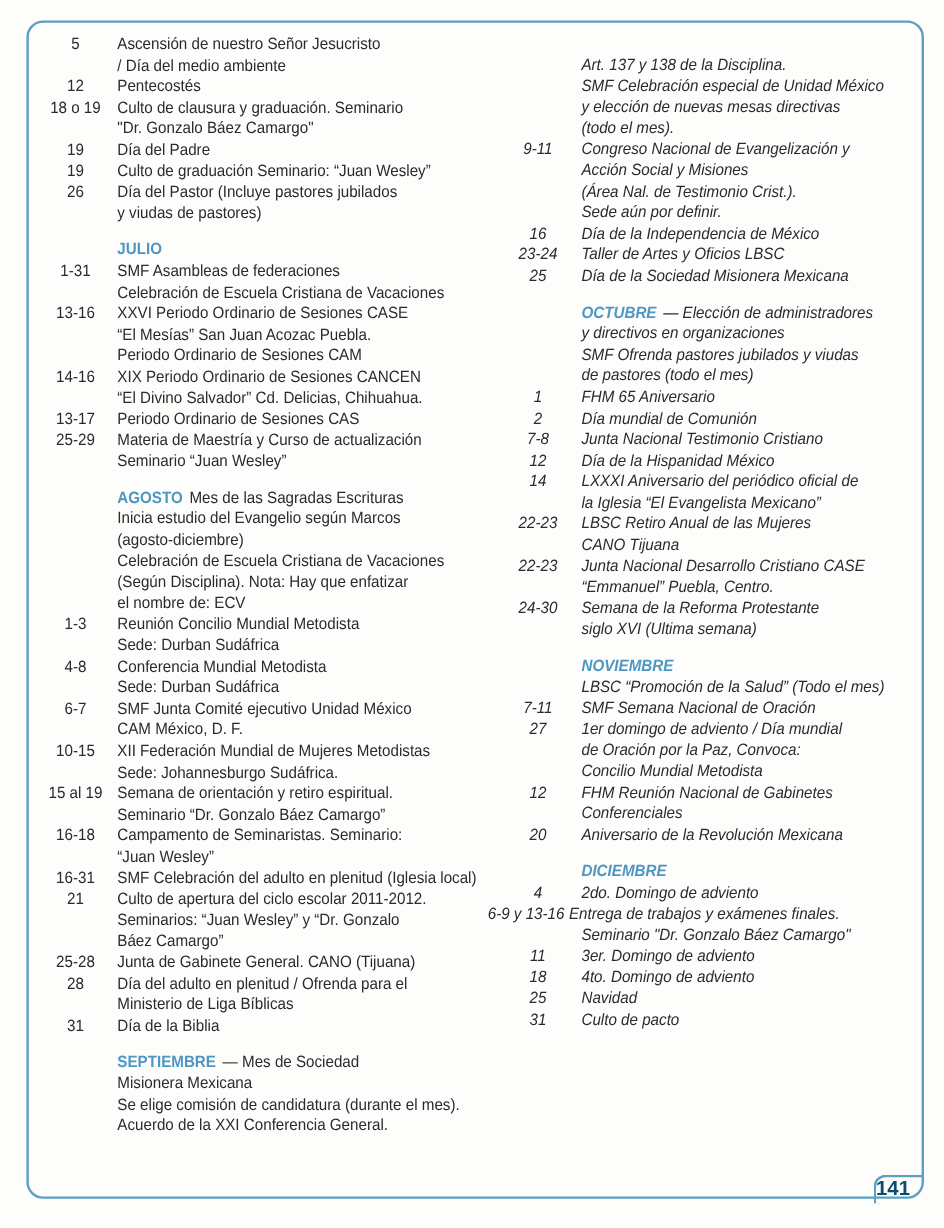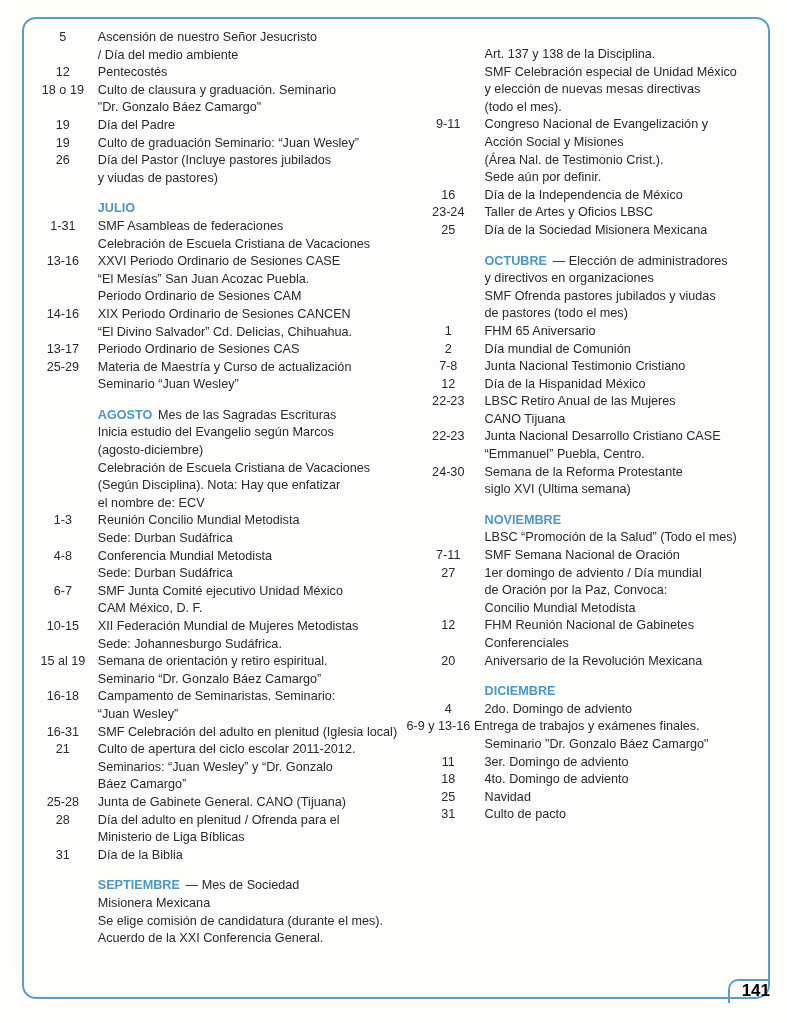--- a/index.html
+++ b/index.html
@@ -6,33 +6,33 @@
   body {
     width: 787px; height: 1023px; background: #fdfdfc; position: relative; overflow: hidden;
     font-family: "Liberation Sans", sans-serif; color: #2a2a2a;
   }
   .frame {
     position: absolute; left: 22px; top: 17px; width: 748px; height: 982px;
     border: 2px solid #5b9fc4; border-radius: 14px; box-sizing: border-box;
   }
   .col { position: absolute; top: 28px; }
   .col-left { left: 28px; width: 372px; }
-  .col-right { left: 412px; width: 345px; top: 45px; }
+  .col-right { left: 412px; width: 345px; top: 45px; font-style: italic; }
   .row { display: flex; font-size: 13.6px; line-height: 17.6px; transform: scaleX(0.93); transform-origin: left; white-space: nowrap; }
   .date { width: 75px; flex: 0 0 75px; text-align: center; }
   .col-right .date { width: 78px; flex: 0 0 78px; }
   .txt { flex: 1; }
   .month { display: flex; font-size: 13.6px; line-height: 17.6px; margin-top: 13px; transform: scaleX(0.93); transform-origin: left; white-space: nowrap; }
   .month .mname { color: #4d97c2; font-weight: bold; margin-right: 6px; }
   .spacer { width: 75px; flex: 0 0 75px; }
   .col-right .spacer { width: 78px; flex: 0 0 78px; }
   .pagenum {
     position: absolute; left: 728px; top: 979px; width: 42px; height: 24px;
     border: 2px solid #5b9fc4; border-bottom: none; border-right: none; border-radius: 10px 0 0 0;
-    box-sizing: border-box; font-weight: bold; font-size: 17px; color: #000000; text-align: right; line-height: 20px;
+    box-sizing: border-box; font-weight: bold; font-size: 17px; color: #0c4a6e; text-align: left; line-height: 20px;
   }
 </style>
 </head>
 <body>
 
 <div class="frame"></div>
 
 <div class="col col-left">
   <div>
       <div>
@@ -385,20 +385,30 @@
         </div>
       </div>
       <div>
         <div class="row">
           <span class="date">12</span>
           <span class="txt">Día de la Hispanidad México</span>
         </div>
       </div>
       <div>
         <div class="row">
+          <span class="date">14</span>
+          <span class="txt">LXXXI Aniversario del periódico oficial de</span>
+        </div>
+        <div class="row">
+          <span class="date"></span>
+          <span class="txt">la Iglesia “El Evangelista Mexicano”</span>
+        </div>
+      </div>
+      <div>
+        <div class="row">
           <span class="date">22-23</span>
           <span class="txt">LBSC Retiro Anual de las Mujeres</span>
         </div>
         <div class="row">
           <span class="date"></span>
           <span class="txt">CANO Tijuana</span>
         </div>
       </div>
       <div>
         <div class="row">

